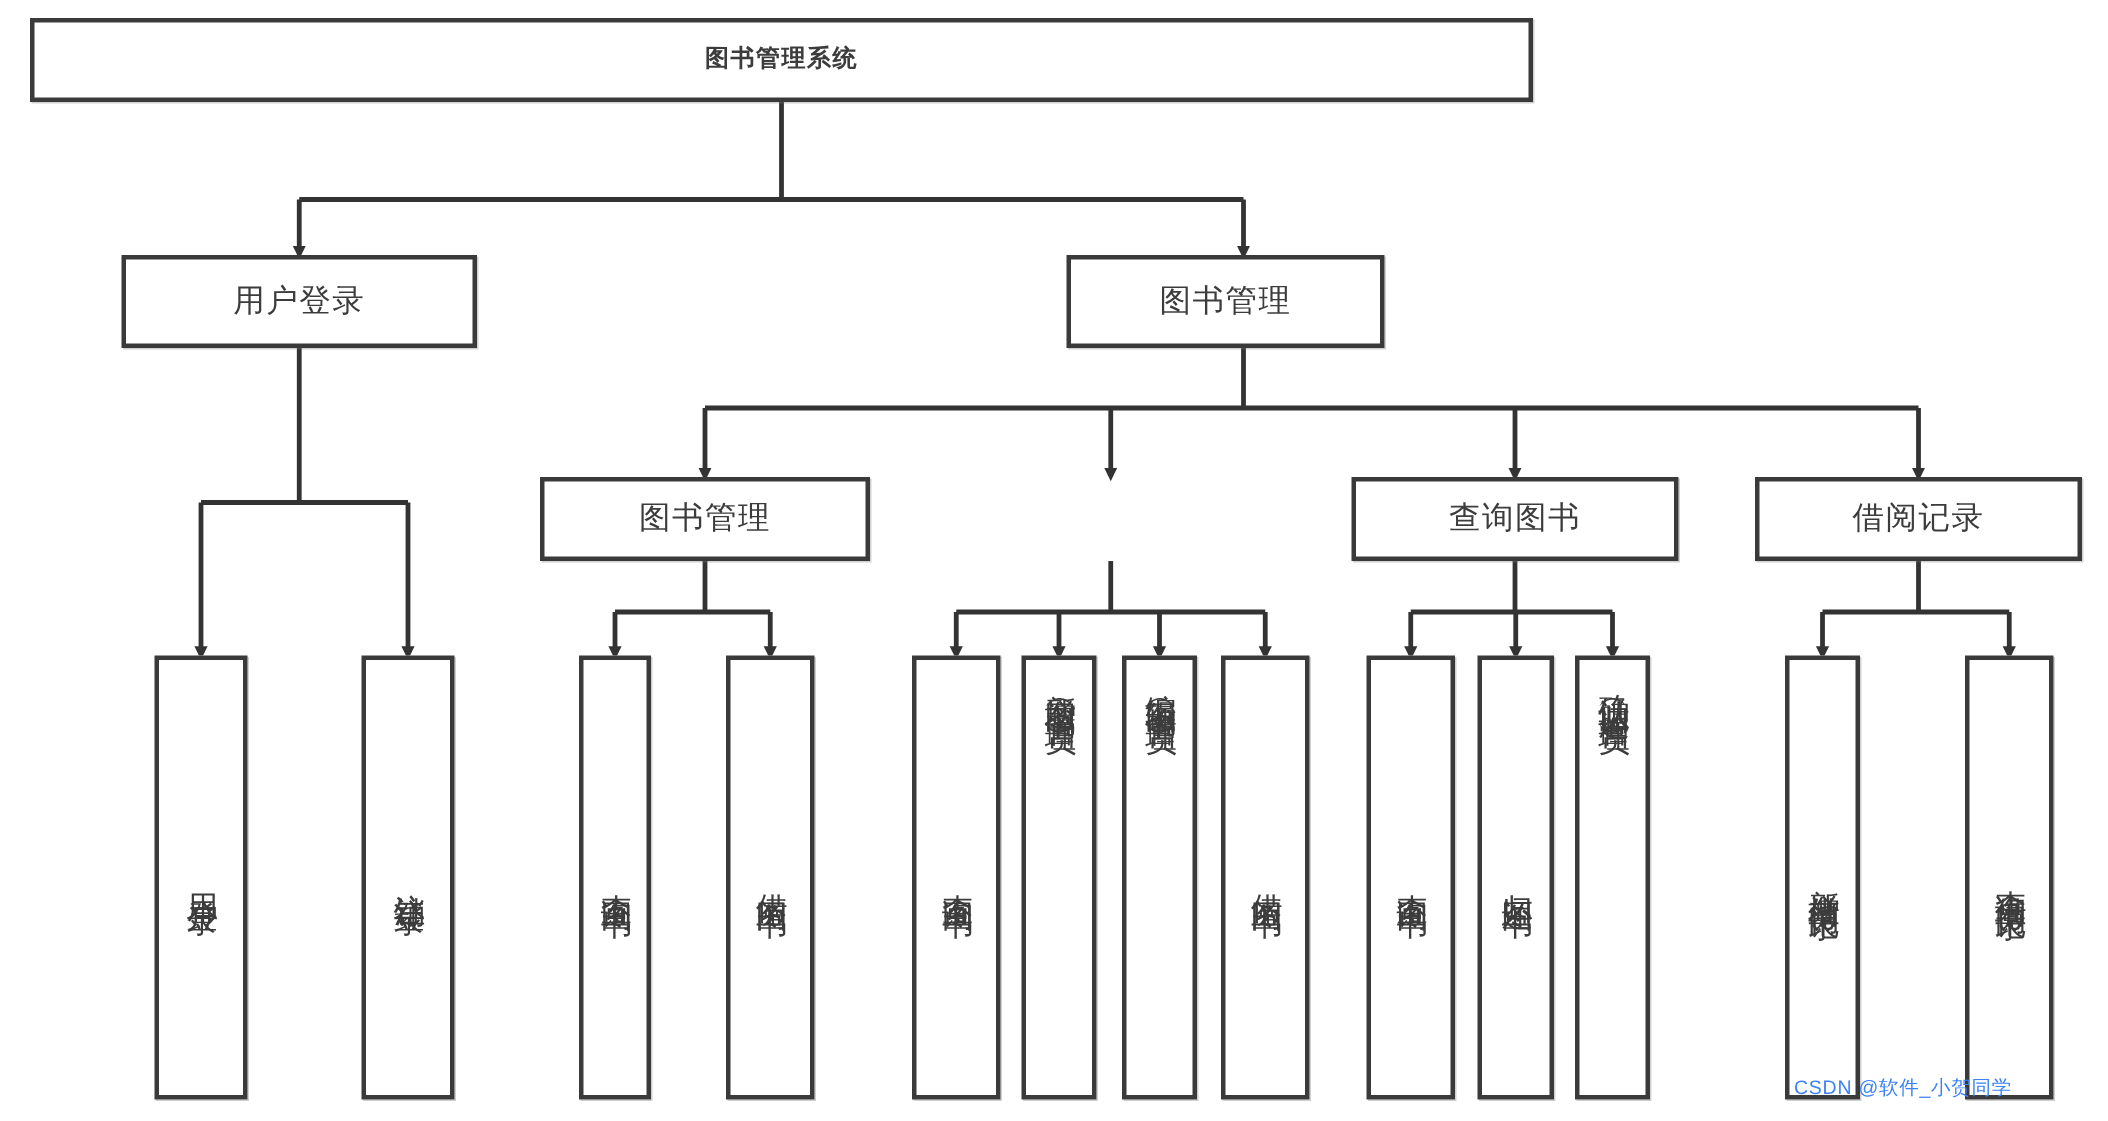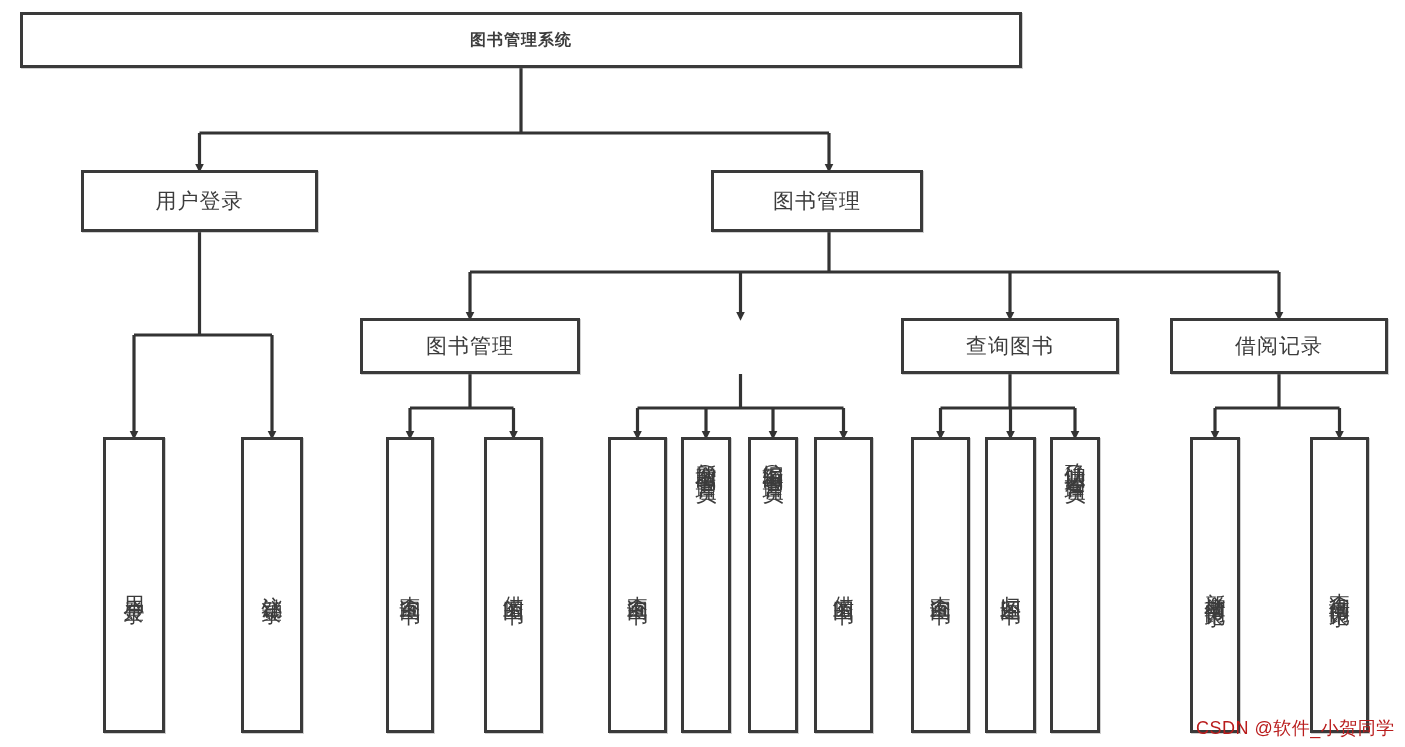--- a/index.html
+++ b/index.html
@@ -58,22 +58,22 @@
     line-height: 1.05;
     white-space: nowrap;
     display: block;
   }
   .node.vert.center {
     align-items: center;
     padding-top: 0;
   }
   .watermark {
     position: absolute;
-    font-size: 18px;
-    color: #b91c1c;
+    font-size: 13px;
+    color: #3b82f6;
     white-space: nowrap;
     letter-spacing: 0.5px;
   }
 </style>
 </head>
 <body>
 
 <div id="canvas">
 
   <svg id="wires" viewBox="0 0 1405 747">

